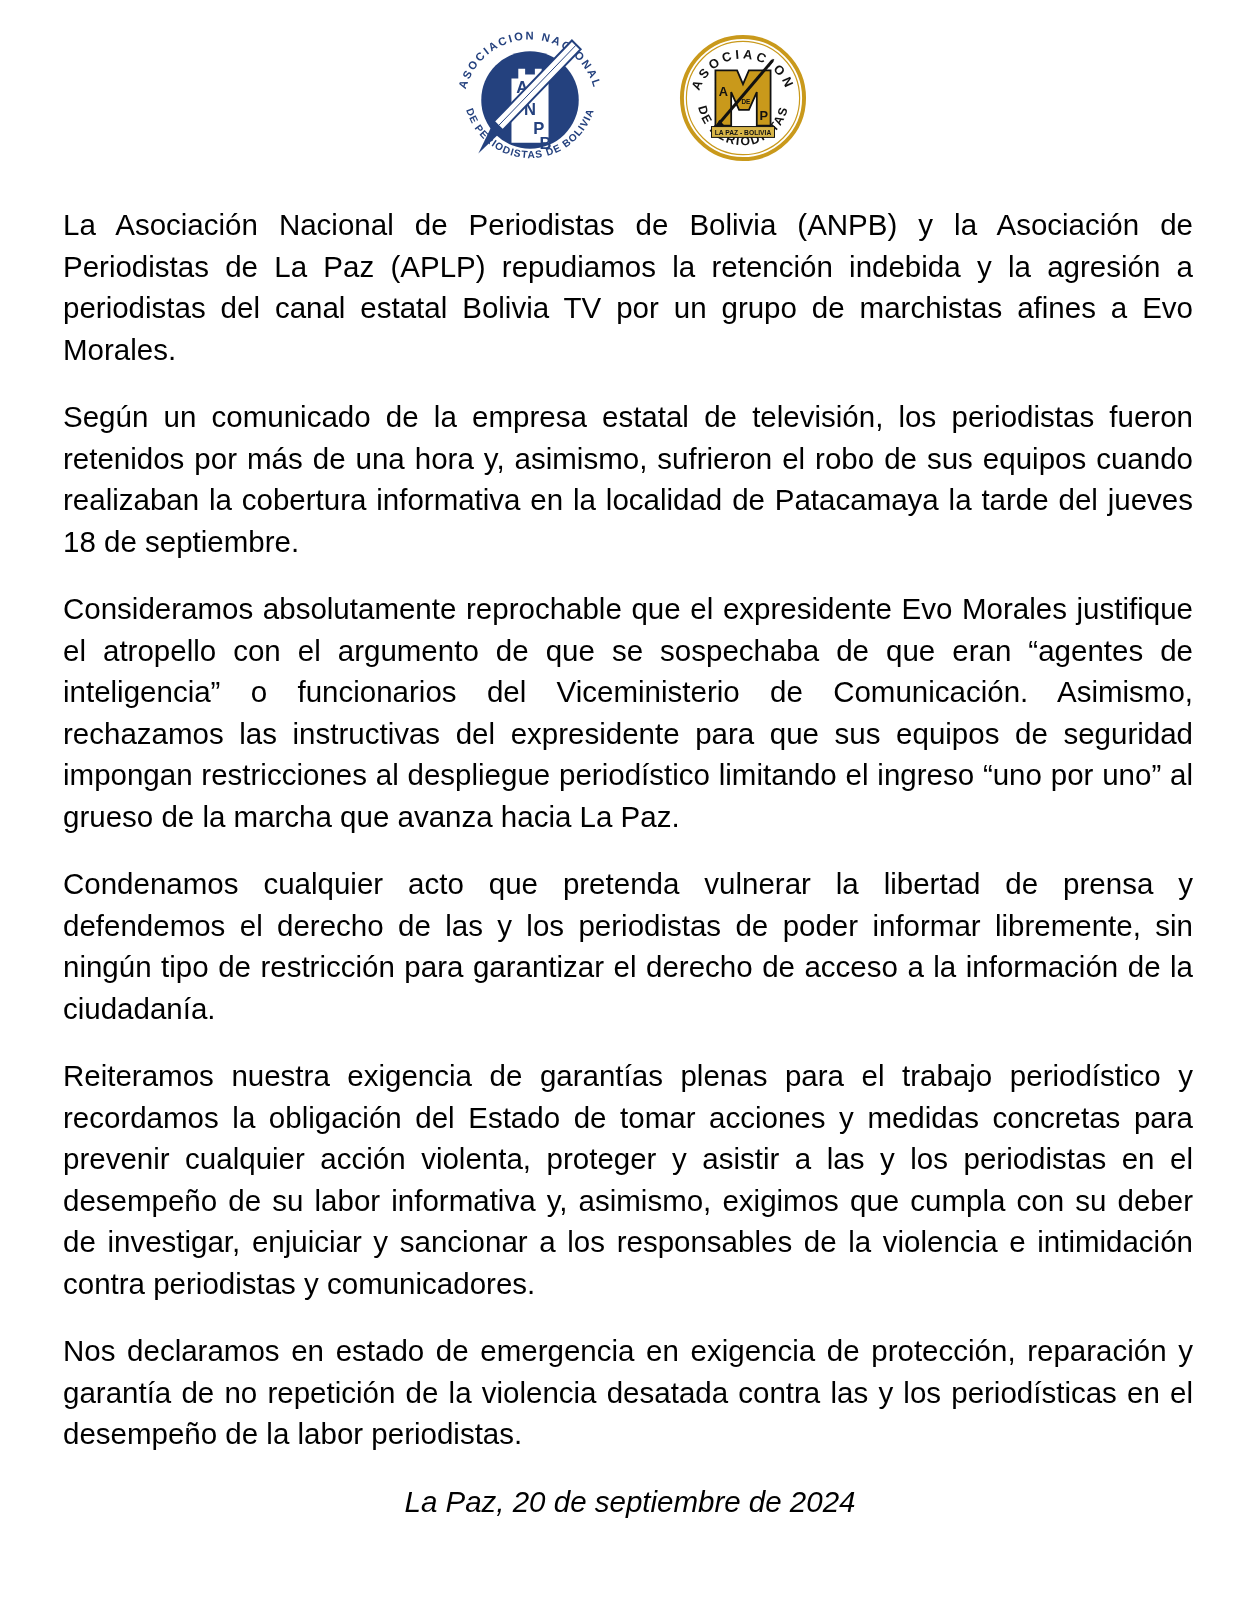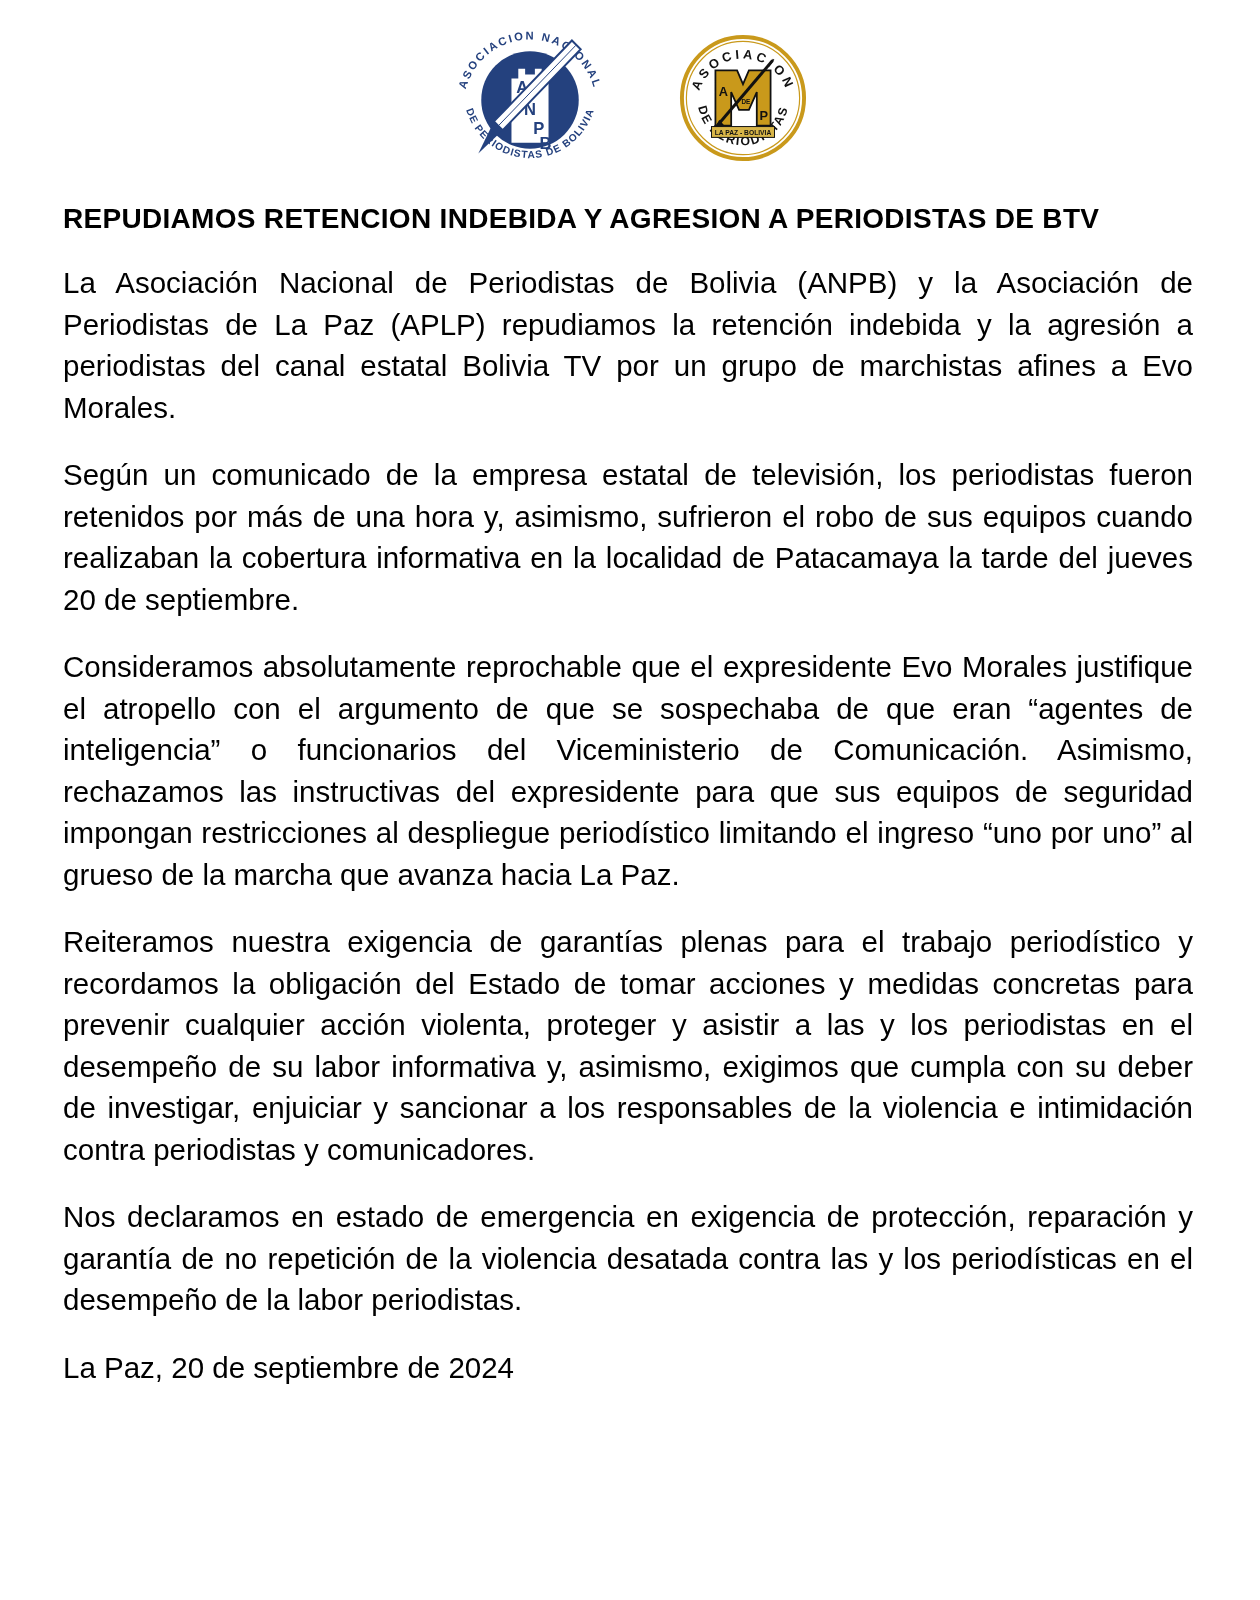--- a/index.html
+++ b/index.html
@@ -42,22 +42,23 @@
     margin: 26px 4px 0 0;
     font-size: 29.5px;
     line-height: 41.5px;
     text-align: justify;
     color: #000000;
   }
   p.dateline {
     margin: 26px 0 0 0;
     font-size: 29.5px;
     line-height: 41.5px;
-    text-align: left;
+    text-align: center;
     color: #000000;
+    font-style: italic;
   }
   .ring-text { font-weight: bold; }
 </style>
 </head>
 <body>
 
 <div class="page">
 
   <div class="logo-row">
 
@@ -101,23 +102,23 @@
       <polygon points="42,88 47,94 34,102" fill="#111111"></polygon>
       <text x="46" y="64" font-size="13" font-weight="bold" fill="#111111" text-anchor="middle">A</text>
       <text x="69" y="72" font-size="6.5" font-weight="bold" fill="#111111" text-anchor="middle">DE</text>
       <text x="87" y="88" font-size="13" font-weight="bold" fill="#111111" text-anchor="middle">P</text>
       <rect x="34" y="95" width="64" height="11" fill="#D8B548" stroke="#111111" stroke-width="1"></rect>
       <text x="66" y="103.5" font-size="6.8" font-weight="bold" fill="#111111" text-anchor="middle">LA PAZ - BOLIVIA</text>
     </svg>
 
   </div>
 
-  <h1 class="doc-title">REPUDIAMOS RETENCION INDEBIDA Y AGRESION A PERIODISTAS DE BTV</h1>
 
   <p class="body-par">La Asociación Nacional de Periodistas de Bolivia (ANPB) y la Asociación de Periodistas de La Paz (APLP) repudiamos la retención indebida y la agresión a periodistas del canal estatal Bolivia TV por un grupo de marchistas afines a Evo Morales.</p>
-  <p class="body-par">Según un comunicado de la empresa estatal de televisión, los periodistas fueron retenidos por más de una hora y, asimismo, sufrieron el robo de sus equipos cuando realizaban la cobertura informativa en la localidad de Patacamaya la tarde del jueves 20 de septiembre.</p>
+  <p class="body-par">Según un comunicado de la empresa estatal de televisión, los periodistas fueron retenidos por más de una hora y, asimismo, sufrieron el robo de sus equipos cuando realizaban la cobertura informativa en la localidad de Patacamaya la tarde del jueves 18 de septiembre.</p>
   <p class="body-par">Consideramos absolutamente reprochable que el expresidente Evo Morales justifique el atropello con el argumento de que se sospechaba de que eran “agentes de inteligencia” o funcionarios del Viceministerio de Comunicación. Asimismo, rechazamos las instructivas del expresidente para que sus equipos de seguridad impongan restricciones al despliegue periodístico limitando el ingreso “uno por uno” al grueso de la marcha que avanza hacia La Paz.</p>
+  <p class="body-par">Condenamos cualquier acto que pretenda vulnerar la libertad de prensa y defendemos el derecho de las y los periodistas de poder informar libremente, sin ningún tipo de restricción para garantizar el derecho de acceso a la información de la ciudadanía.</p>
   <p class="body-par">Reiteramos nuestra exigencia de garantías plenas para el trabajo periodístico y recordamos la obligación del Estado de tomar acciones y medidas concretas para prevenir cualquier acción violenta, proteger y asistir a las y los periodistas en el desempeño de su labor informativa y, asimismo, exigimos que cumpla con su deber de investigar, enjuiciar y sancionar a los responsables de la violencia e intimidación contra periodistas y comunicadores.</p>
   <p class="body-par">Nos declaramos en estado de emergencia en exigencia de protección, reparación y garantía de no repetición de la violencia desatada contra las y los periodísticas en el desempeño de la labor periodistas.</p>
 
   <p class="dateline">La Paz, 20 de septiembre de 2024</p>
 
 </div>
 
 </body></html>

